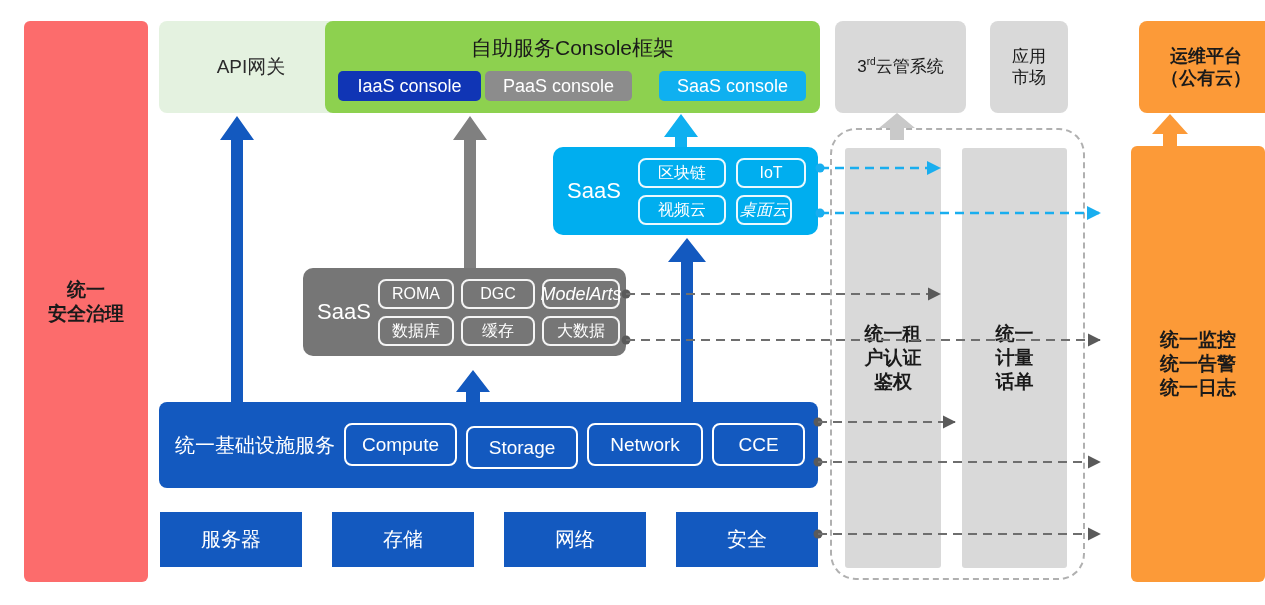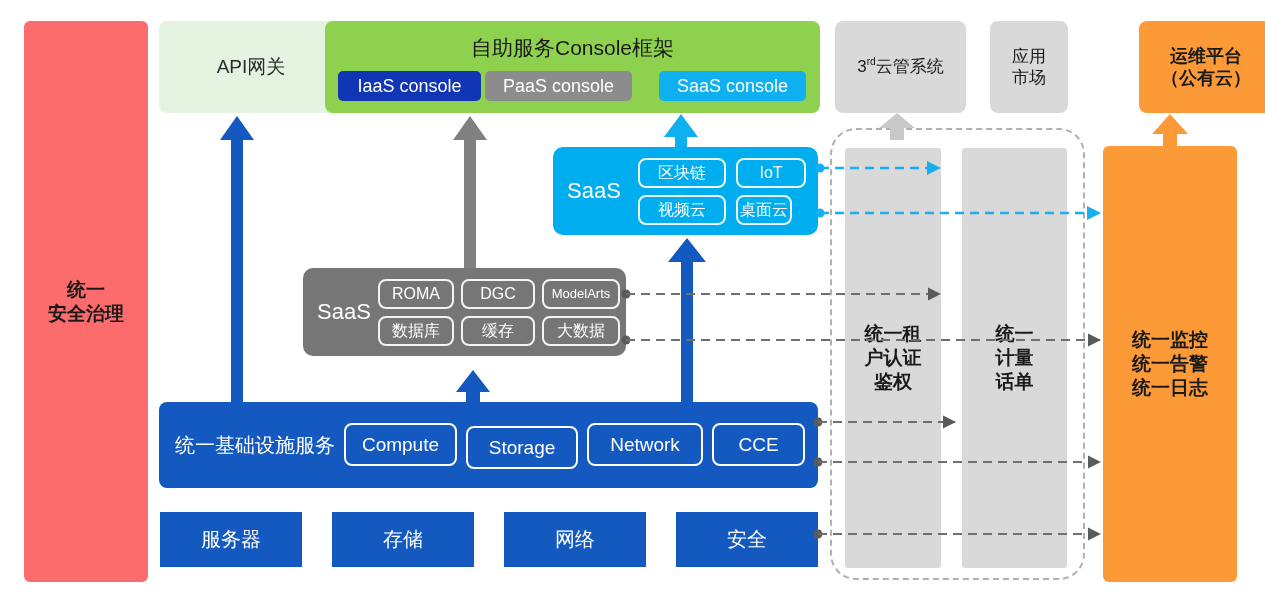--- a/index.html
+++ b/index.html
@@ -20,21 +20,21 @@
   .chip-iaas{background:#1035B5;}
   .chip-paas{background:#8C8C8C;}
   .chip-saas{background:#0FB0F0;}
 
   
   .graybox{background:#D9D9D9;border-radius:8px;color:#1a1a1a;font-size:17px;}
   sup{font-size:60%;vertical-align:super;}
 
   
   .orange{background:#FC9A38;border-radius:8px;color:#1a1a1a;font-size:18px;font-weight:600;margin-left:36px;}
-  .orangecol{background:#FC9A38;border-radius:6px;color:#1a1a1a;font-size:19px;font-weight:700;}
+  .orangecol{background:#FC9A38;border-radius:6px;color:#1a1a1a;font-size:19px;font-weight:700;margin-left:28px;}
 
   
   .saas{background:#00AEEF;border-radius:10px;display:block;}
   .paas{background:#767676;border-radius:10px;display:block;}
   .layer-label{position:absolute;color:#fff;font-size:22px;display:flex;align-items:center;}
   .pill{position:absolute;box-sizing:border-box;border:2px solid rgba(255,255,255,.92);border-radius:8px;
         display:flex;align-items:center;justify-content:center;color:#fff;font-size:16px;background:transparent;}
 
   
   .infra{background:#1359BF;border-radius:8px;display:block;}
@@ -119,35 +119,35 @@
     <div class="layer-label" style="left:14px;top:0;height:88px;">SaaS</div>
     <div class="pill" style="left:85px;top:11px;width:88px;height:30px;">
       <span>区块链</span>
     </div>
     <div class="pill" style="left:183px;top:11px;width:70px;height:30px;">
       <span>IoT</span>
     </div>
     <div class="pill" style="left:85px;top:48px;width:88px;height:30px;">
       <span>视频云</span>
     </div>
-    <div class="pill" style="left:183px;top:48px;width:56px;height:30px;">
+    <div class="pill" style="left:183px;top:48px;width:56px;height:30px;font-style:italic;">
       <span>桌面云</span>
     </div>
   </div>
 
   <div class="box paas" style="left:303px;top:268px;width:323px;height:88px;">
     <div class="layer-label" style="left:14px;top:0;height:88px;">SaaS</div>
     <div class="pill" style="left:75px;top:11px;width:76px;height:30px;">
       <span>ROMA</span>
     </div>
     <div class="pill" style="left:158px;top:11px;width:74px;height:30px;">
       <span>DGC</span>
     </div>
     <div class="pill" style="left:239px;top:11px;width:78px;height:30px;">
-      <span style="font-size:13px;">ModelArts</span>
+      <span style="font-size:18px;font-style:italic;">ModelArts</span>
     </div>
     <div class="pill" style="left:75px;top:48px;width:76px;height:30px;">
       <span>数据库</span>
     </div>
     <div class="pill" style="left:158px;top:48px;width:74px;height:30px;">
       <span>缓存</span>
     </div>
     <div class="pill" style="left:239px;top:48px;width:78px;height:30px;">
       <span>大数据</span>
     </div>

